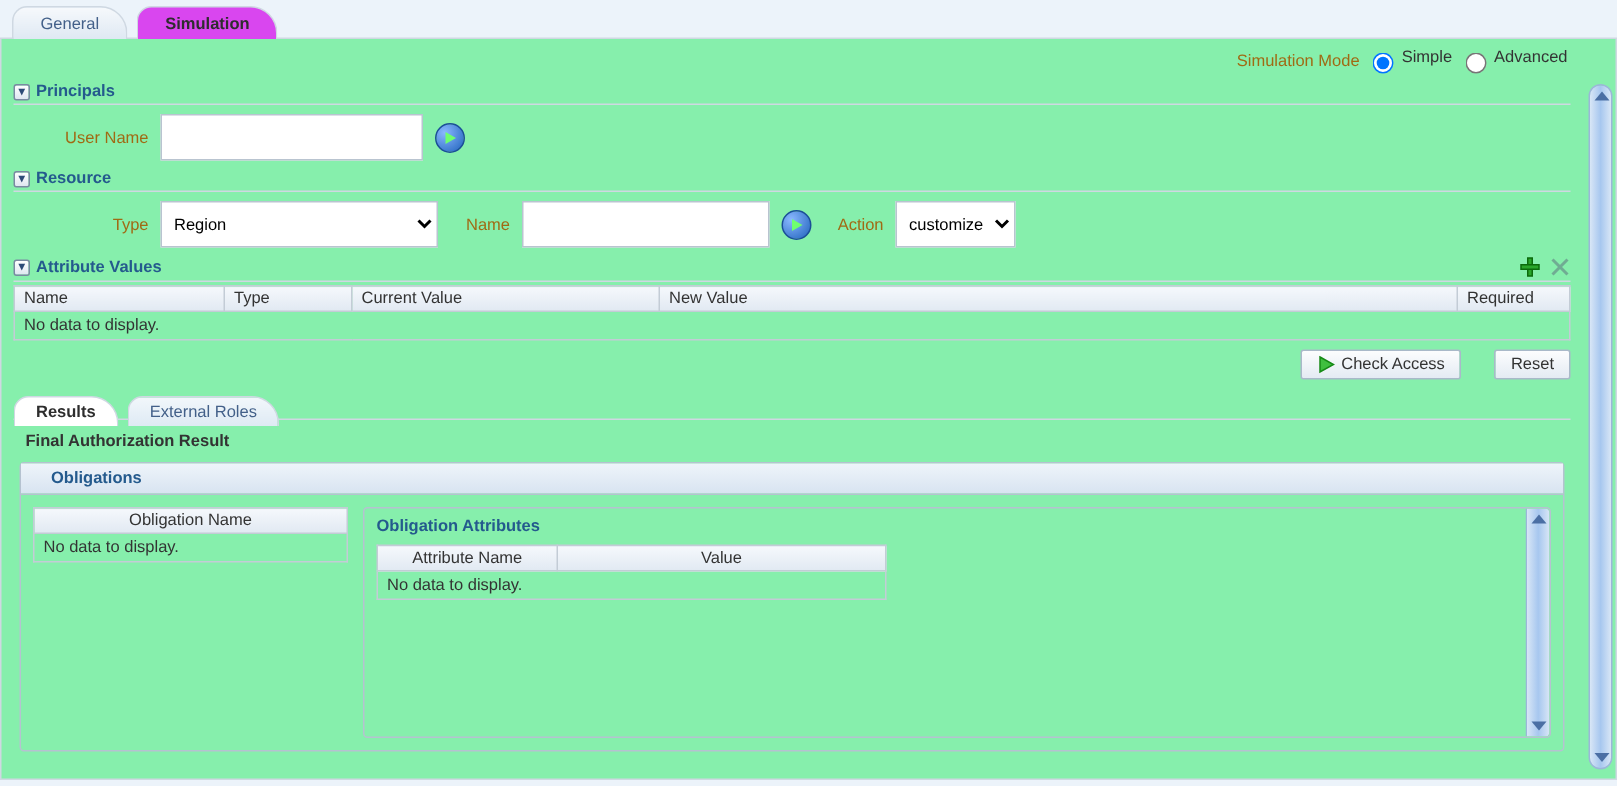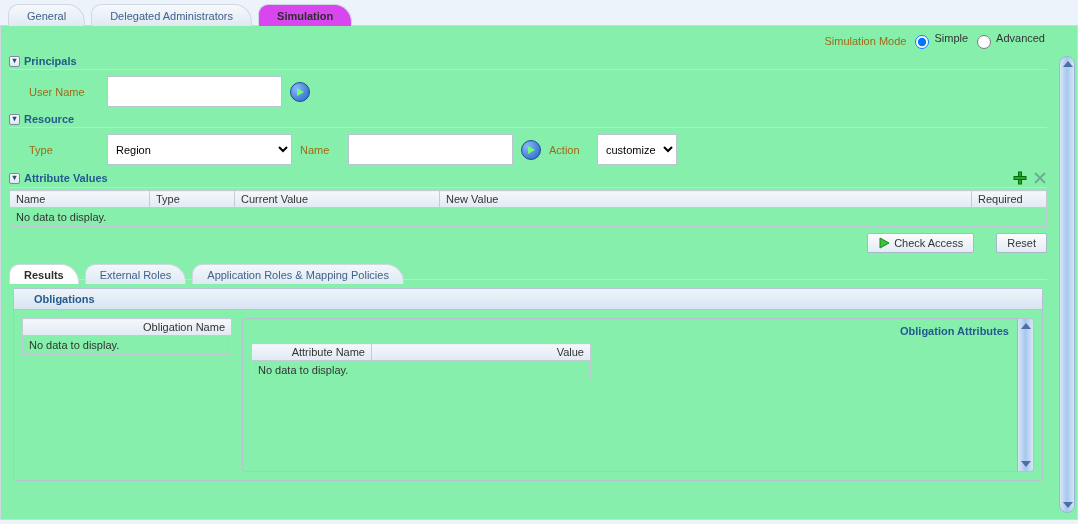--- a/index.html
+++ b/index.html
@@ -87,21 +87,21 @@
     background: linear-gradient(#fff,#dfe7f1);
     display: inline-flex;
     align-items: center; justify-content: center;
     border-radius: 2px;
     font-size: 8px;
     line-height: 1;
     color: #2d4b77;
     cursor: pointer;
   }
   .row { display: flex; align-items: center; gap: 8px; margin-top: 6px; padding-left: 20px;}
-  .lbl { color: #a06a14; min-width: 70px; text-align: left; }
+  .lbl { color: #a06a14; min-width: 70px; text-align: right; }
   input[type=text], select {
     border: 1px solid #b9c4d0;
     height: 31px;
     font-size: 11px;
     padding: 6px 4px;
     background: #fff;
   }
   .ib { width: 20px; height: 20px; border-radius: 10px;
         display:inline-flex; align-items:center; justify-content:center;
         background: radial-gradient(circle at 30% 30%, #8ab8ff, #1f62bb);
@@ -172,37 +172,37 @@
     padding:4px 20px;
     border-bottom:1px solid #b5c2d0;
   }
   .obligbody{
     display:flex; gap:10px; padding:8px;
     height: 170px;
   }
   .leftcol{ width:210px; display:flex; flex-direction:column;}
   .rightcol{ flex:1; border:1px solid #b5c2d0; border-radius:3px; display:flex; overflow:hidden;}
   .rightinner{ flex:1; display:flex; flex-direction:column;}
-  .rightlabel{ padding:6px 8px; color:#245a8d; font-weight:bold;text-align:right;}
+  .rightlabel{ padding:6px 8px; color:#245a8d; font-weight:bold;}
   .scrollerstub{
     width:16px;
     background: linear-gradient(90deg,#d8e6f6,#a7c7ef,#d8e6f6);
     border-left:1px solid #9bb7d8;
     border-radius: 0 3px 3px 0;
     position:relative;
   }
   .scrollerstub::before,
   .scrollerstub::after{
     content:""; position:absolute; left:3px; width:0;height:0;
     border-left:5px solid transparent; border-right:5px solid transparent;
   }
   .scrollerstub::before{ top:4px; border-bottom:6px solid #4b6fa4;}
   .scrollerstub::after{ bottom:4px; border-top:6px solid #4b6fa4;}
   .grid2{width:100%; border-collapse:collapse; border:1px solid #c3ccd6;}
-  .grid2 th{background:linear-gradient(#f5f8fc,#e1e9f2);border:1px solid #c3ccd6;text-align:right;font-weight:normal;padding:2px 6px;}
+  .grid2 th{background:linear-gradient(#f5f8fc,#e1e9f2);border:1px solid #c3ccd6;text-align:center;font-weight:normal;padding:2px 6px;}
   .grid2 td{padding:3px 6px;}
 
   
   .outerscroll{
     position:absolute; right:2px; top:30px; bottom:6px; width:16px;
     background:linear-gradient(90deg,#d8e6f6,#a7c7ef,#d8e6f6);
     border:1px solid #9bb7d8; border-radius:8px;
   }
   .outerscroll::before,
   .outerscroll::after{
@@ -213,21 +213,20 @@
   .outerscroll::after{ bottom:4px; border-top:6px solid #4b6fa4;}
   .content{ margin-right: 22px; }
 </style>
 </head>
 <body>
 
 <div class="frame">
 
   <div class="tabbar">
     <div class="tab">General</div>
-    <div class="tab">Delegated Administrators</div>
     <div class="tab active">Simulation</div>
   </div>
 
   <div class="panel">
     <div class="content">
 
     <div class="simmode">
       <span>Simulation Mode</span>
       <label>
         <input type="radio" name="sm" checked="" style="">
@@ -329,24 +328,24 @@
         <span>Check Access</span>
       </div>
       <div class="btn">
         <span>Reset</span>
       </div>
     </div>
 
     <div class="subtabbar">
       <div class="subtab active">Results</div>
       <div class="subtab">External Roles</div>
-      <div class="subtab">Application Roles &amp; Mapping Policies</div>
     </div>
 
     <div class="resultpane">
+      <div class="boldlbl">Final Authorization Result</div>
       <div class="oblig">
         <div class="obligtitle">Obligations</div>
         <div class="obligbody">
           <div class="leftcol">
             <table class="grid2">
               <thead>
                     <tr>
                       <th>Obligation Name</th>
                     </tr>
                   </thead>

